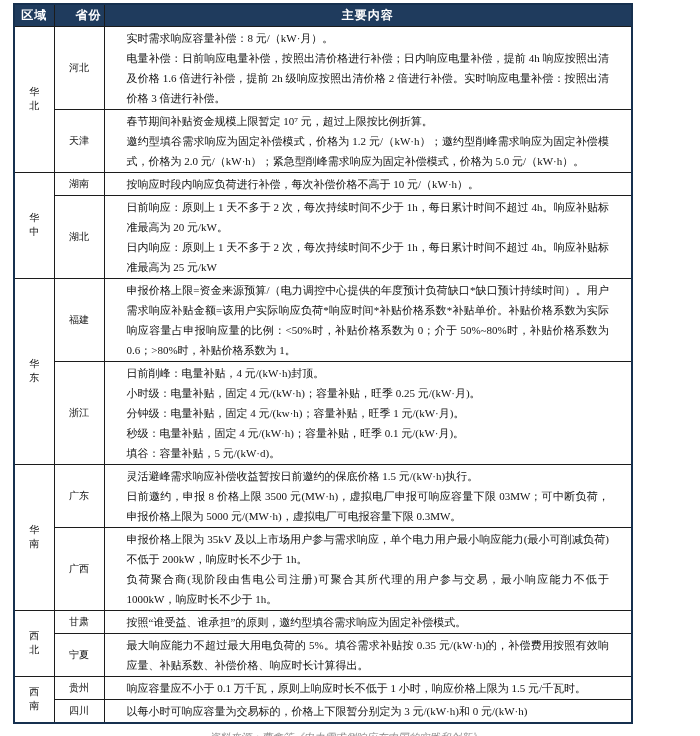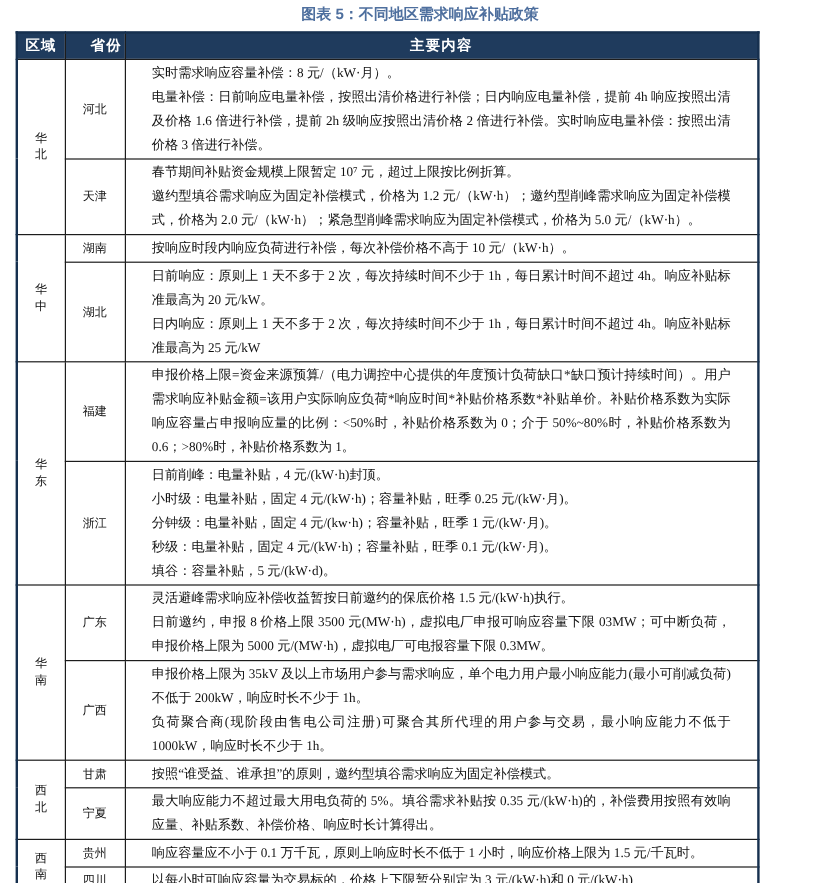--- a/index.html
+++ b/index.html
@@ -66,21 +66,20 @@
     font-size: 10.5px;
     color: var(--source-color, #8a8a8a);
     margin: 7px 9px 0 0;
     font-style: italic;
   }
 </style>
 </head>
 <body>
 
 <div class="page">
-  <div class="title">图表 5：不同地区需求响应补贴政策</div>
 
   <table class="policy-table">
     <thead>
       <tr>
         <th class="col-region">区域</th>
         <th class="col-province">省份</th>
         <th class="col-content">主要内容</th>
       </tr>
     </thead>
     <tbody id="table-body">

